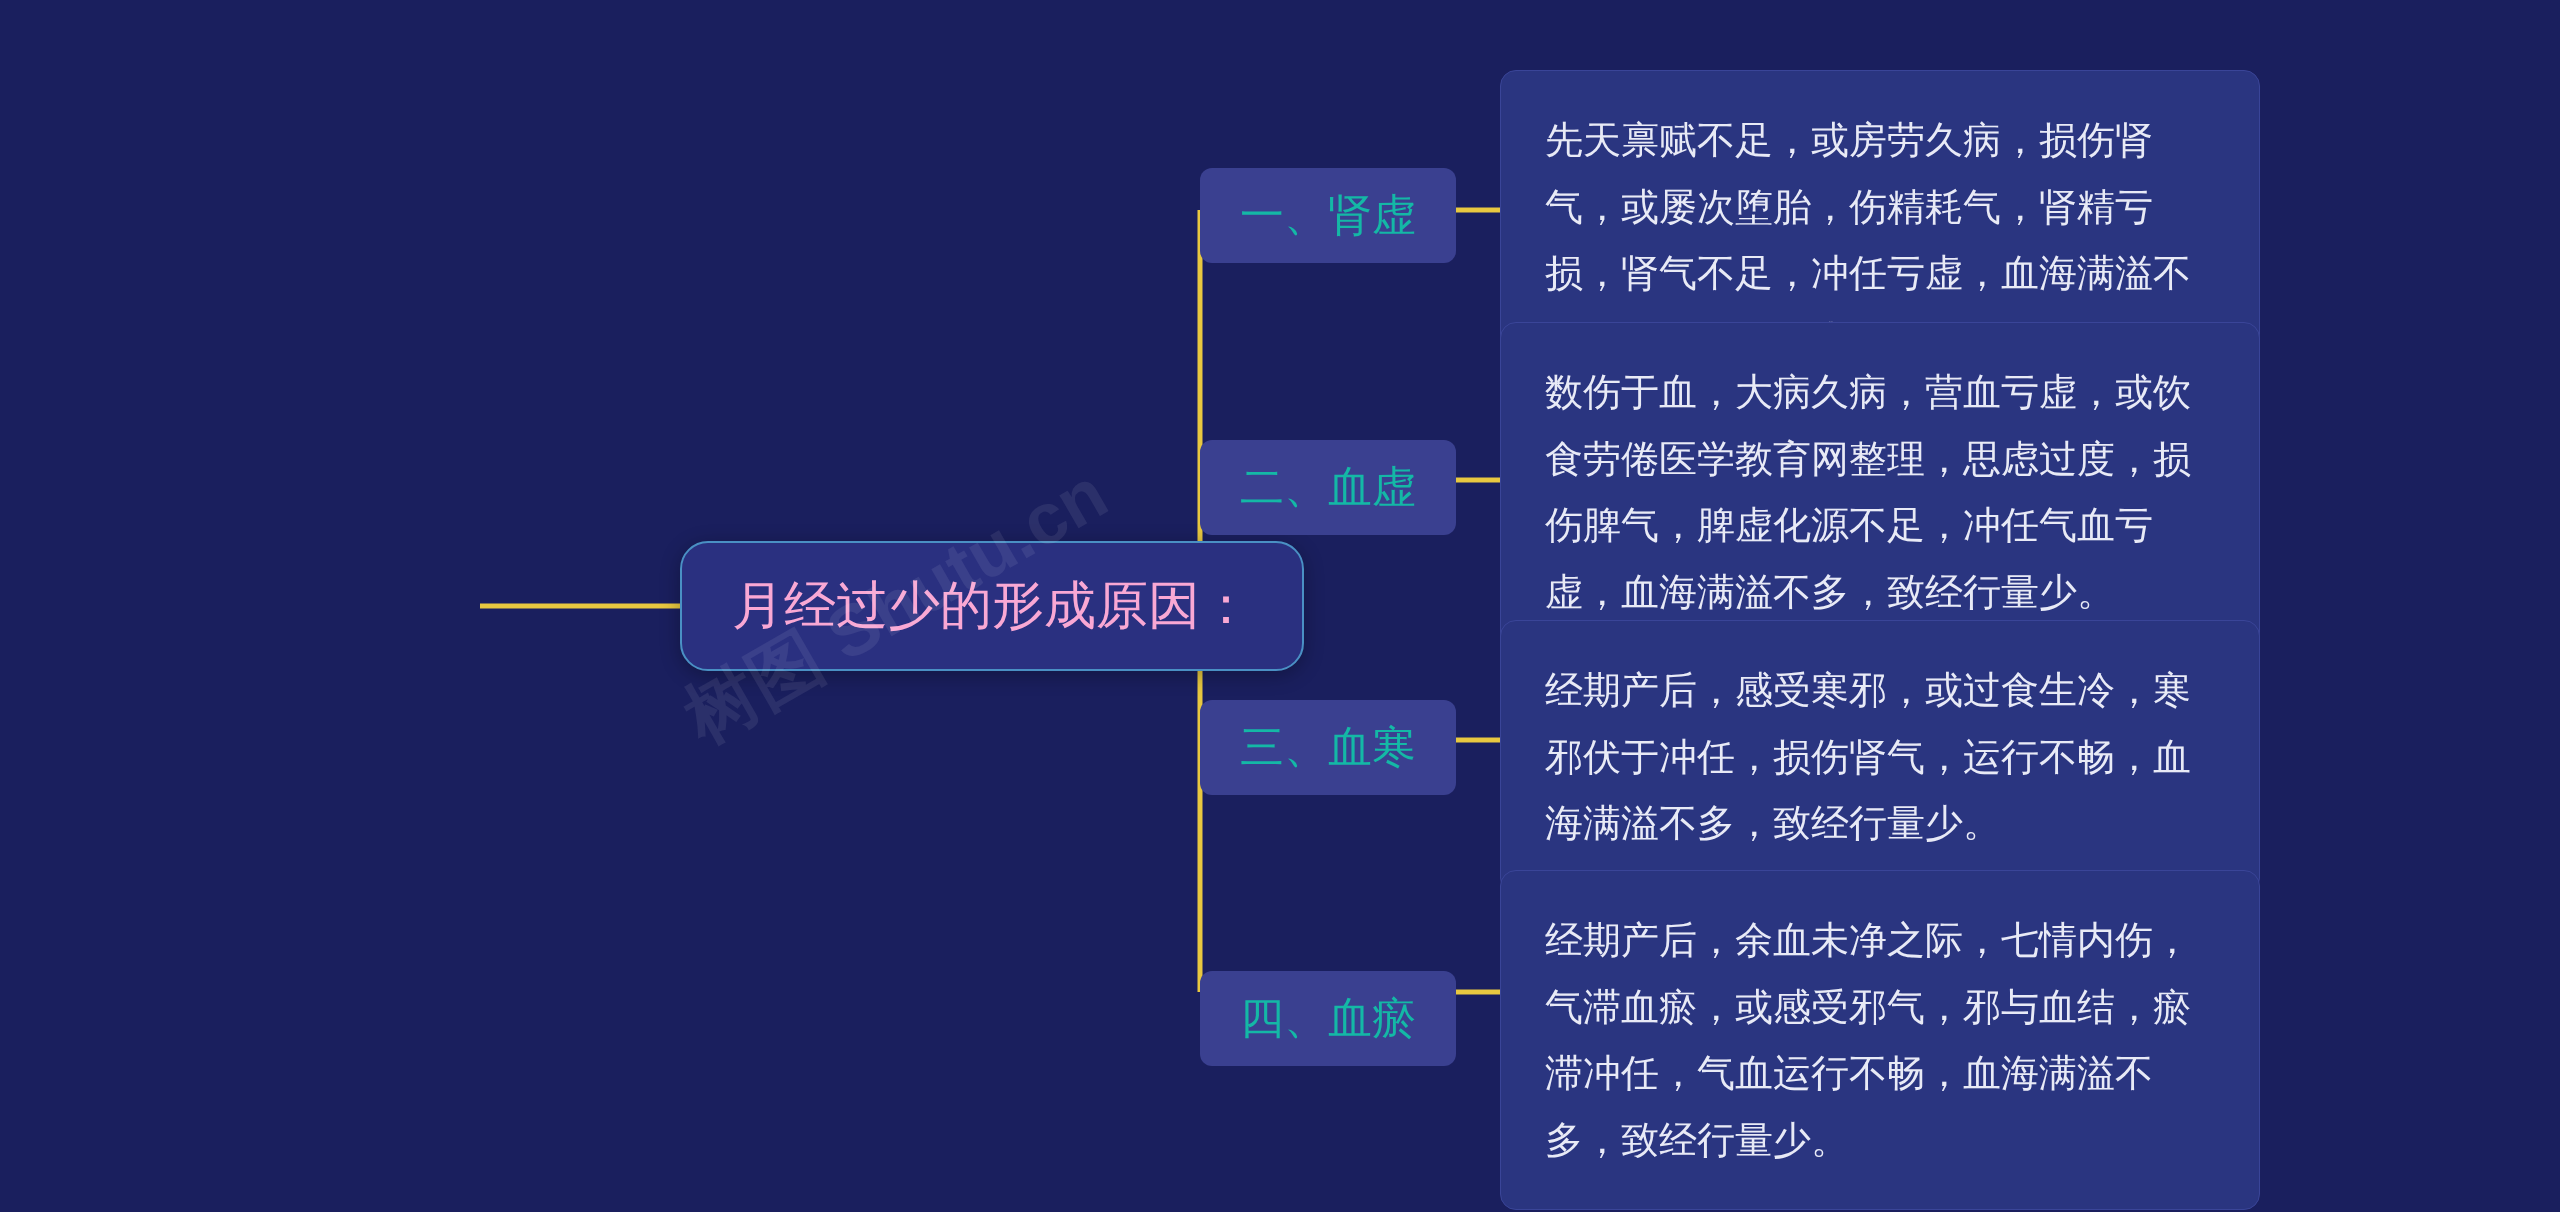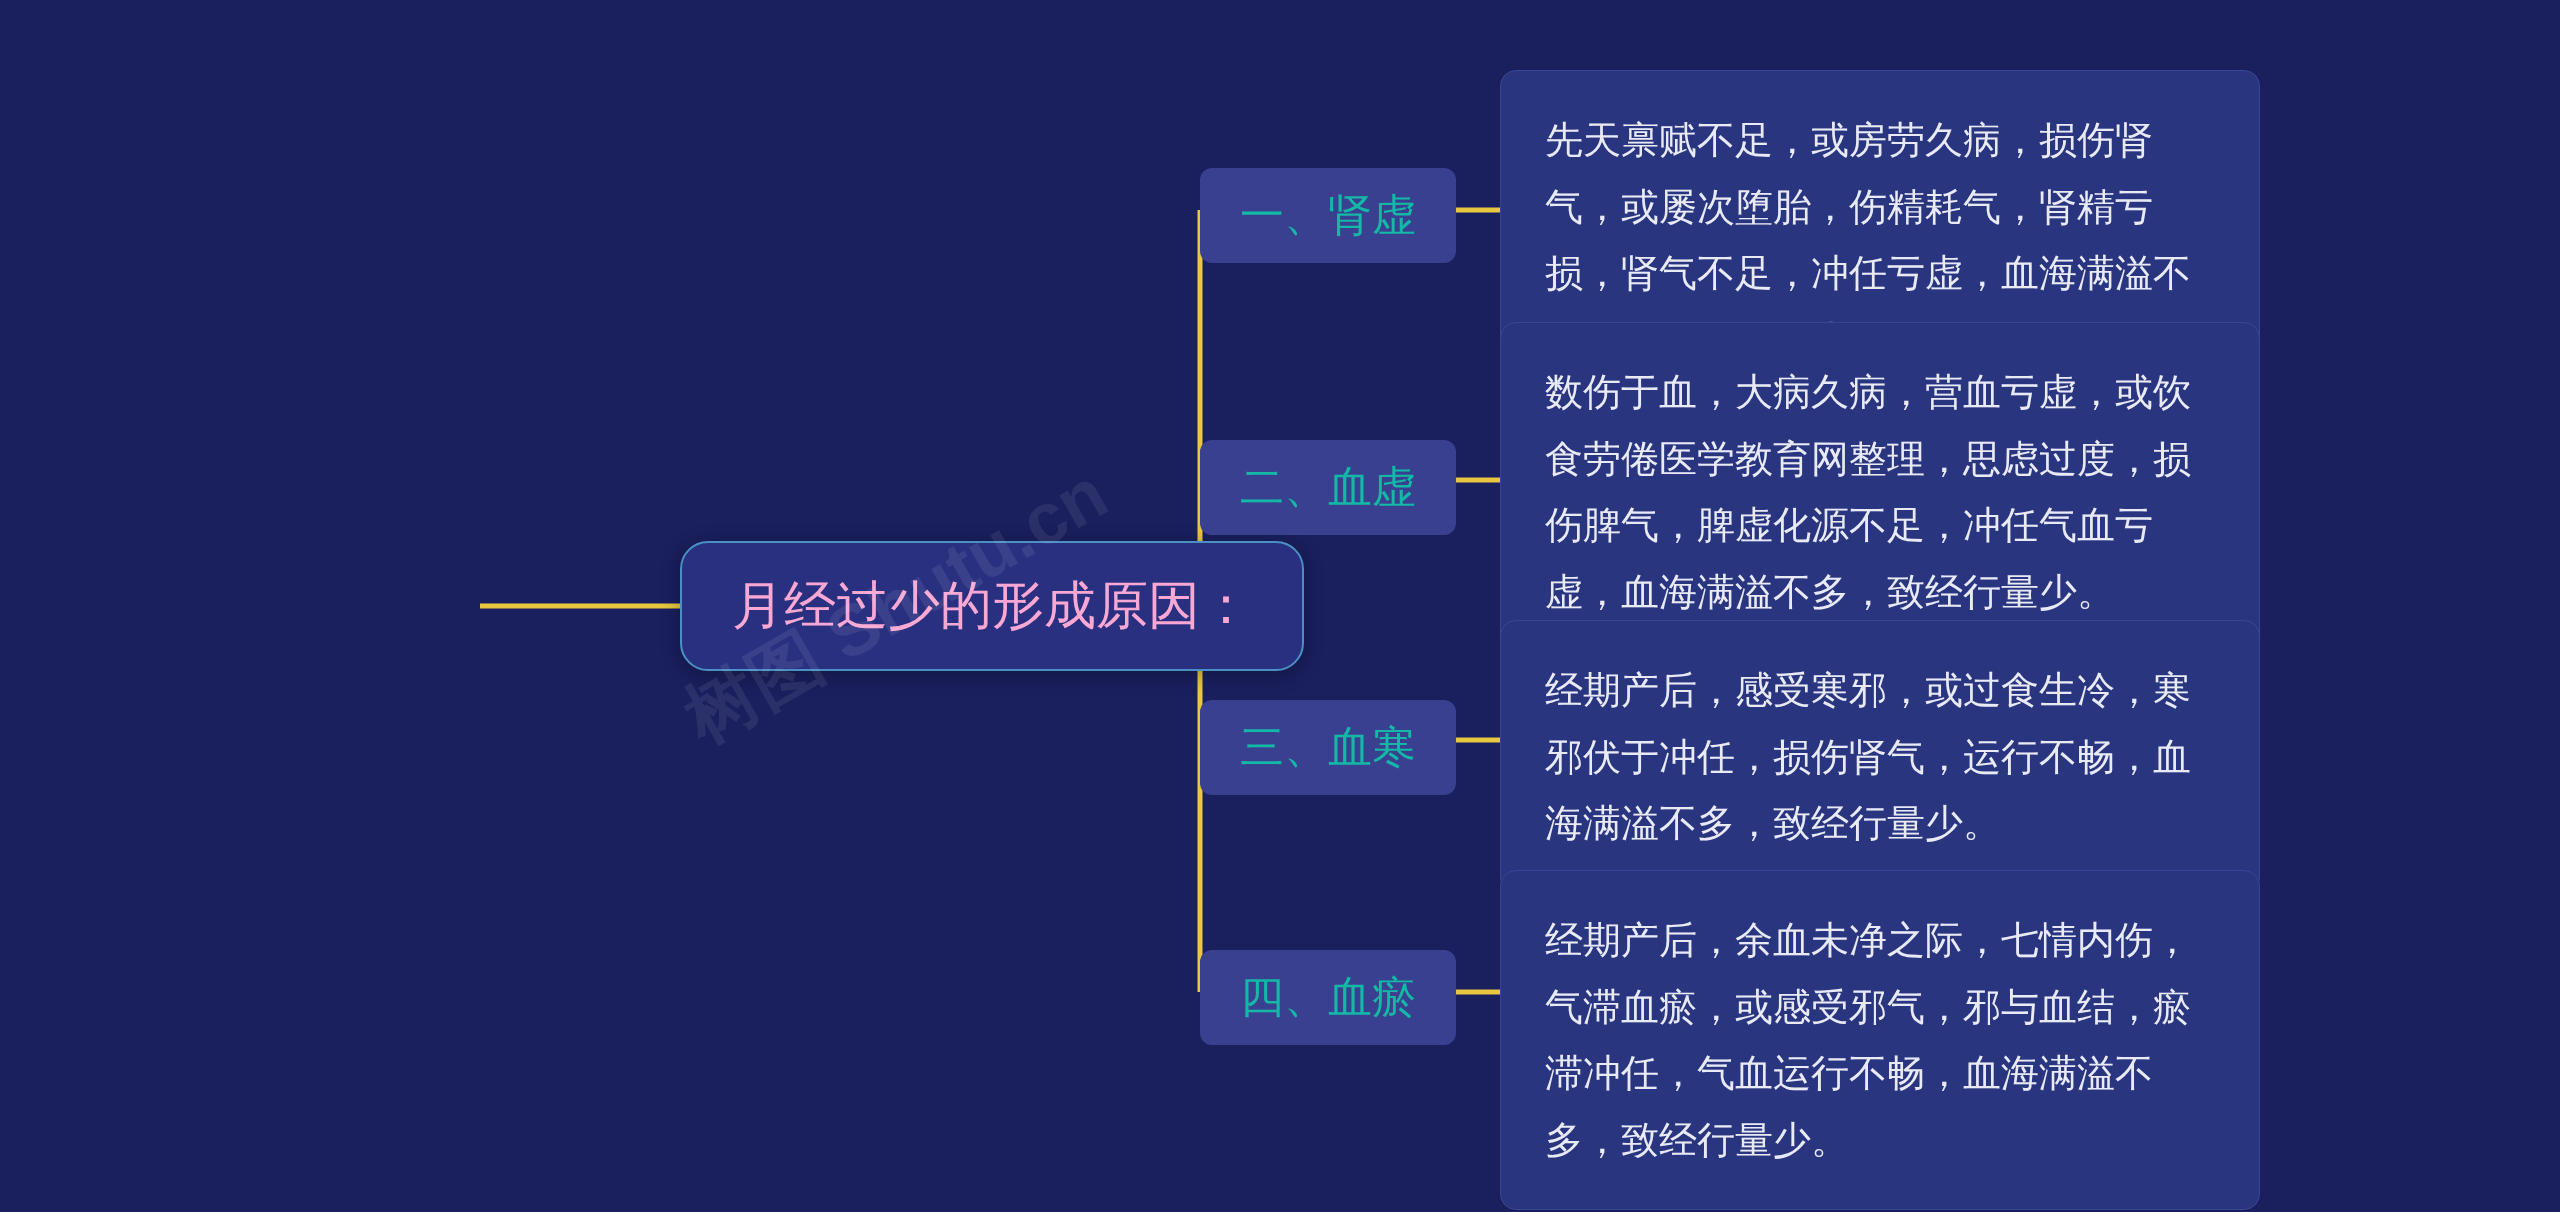--- a/index.html
+++ b/index.html
@@ -71,21 +71,21 @@
       border-radius: 12px;
       padding: 18px 40px;
       font-size: 44px;
       color: #14b8a6;
       white-space: nowrap;
     }
 
     .node-branch-1 { left: 1200px; top: 168px; }
     .node-branch-2 { left: 1200px; top: 440px; }
     .node-branch-3 { left: 1200px; top: 700px; text-align: center; }
-    .node-branch-4 { left: 1200px; top: 950px; text-align: right; }
+    .node-branch-4 { left: 1200px; top: 971px; text-align: right; }
 
     
     .node-detail {
       position: absolute;
       background: #2a3580;
       border-radius: 16px;
       padding: 36px 44px;
       font-size: 38px;
       color: #e8eaf6;
       line-height: 1.75;

